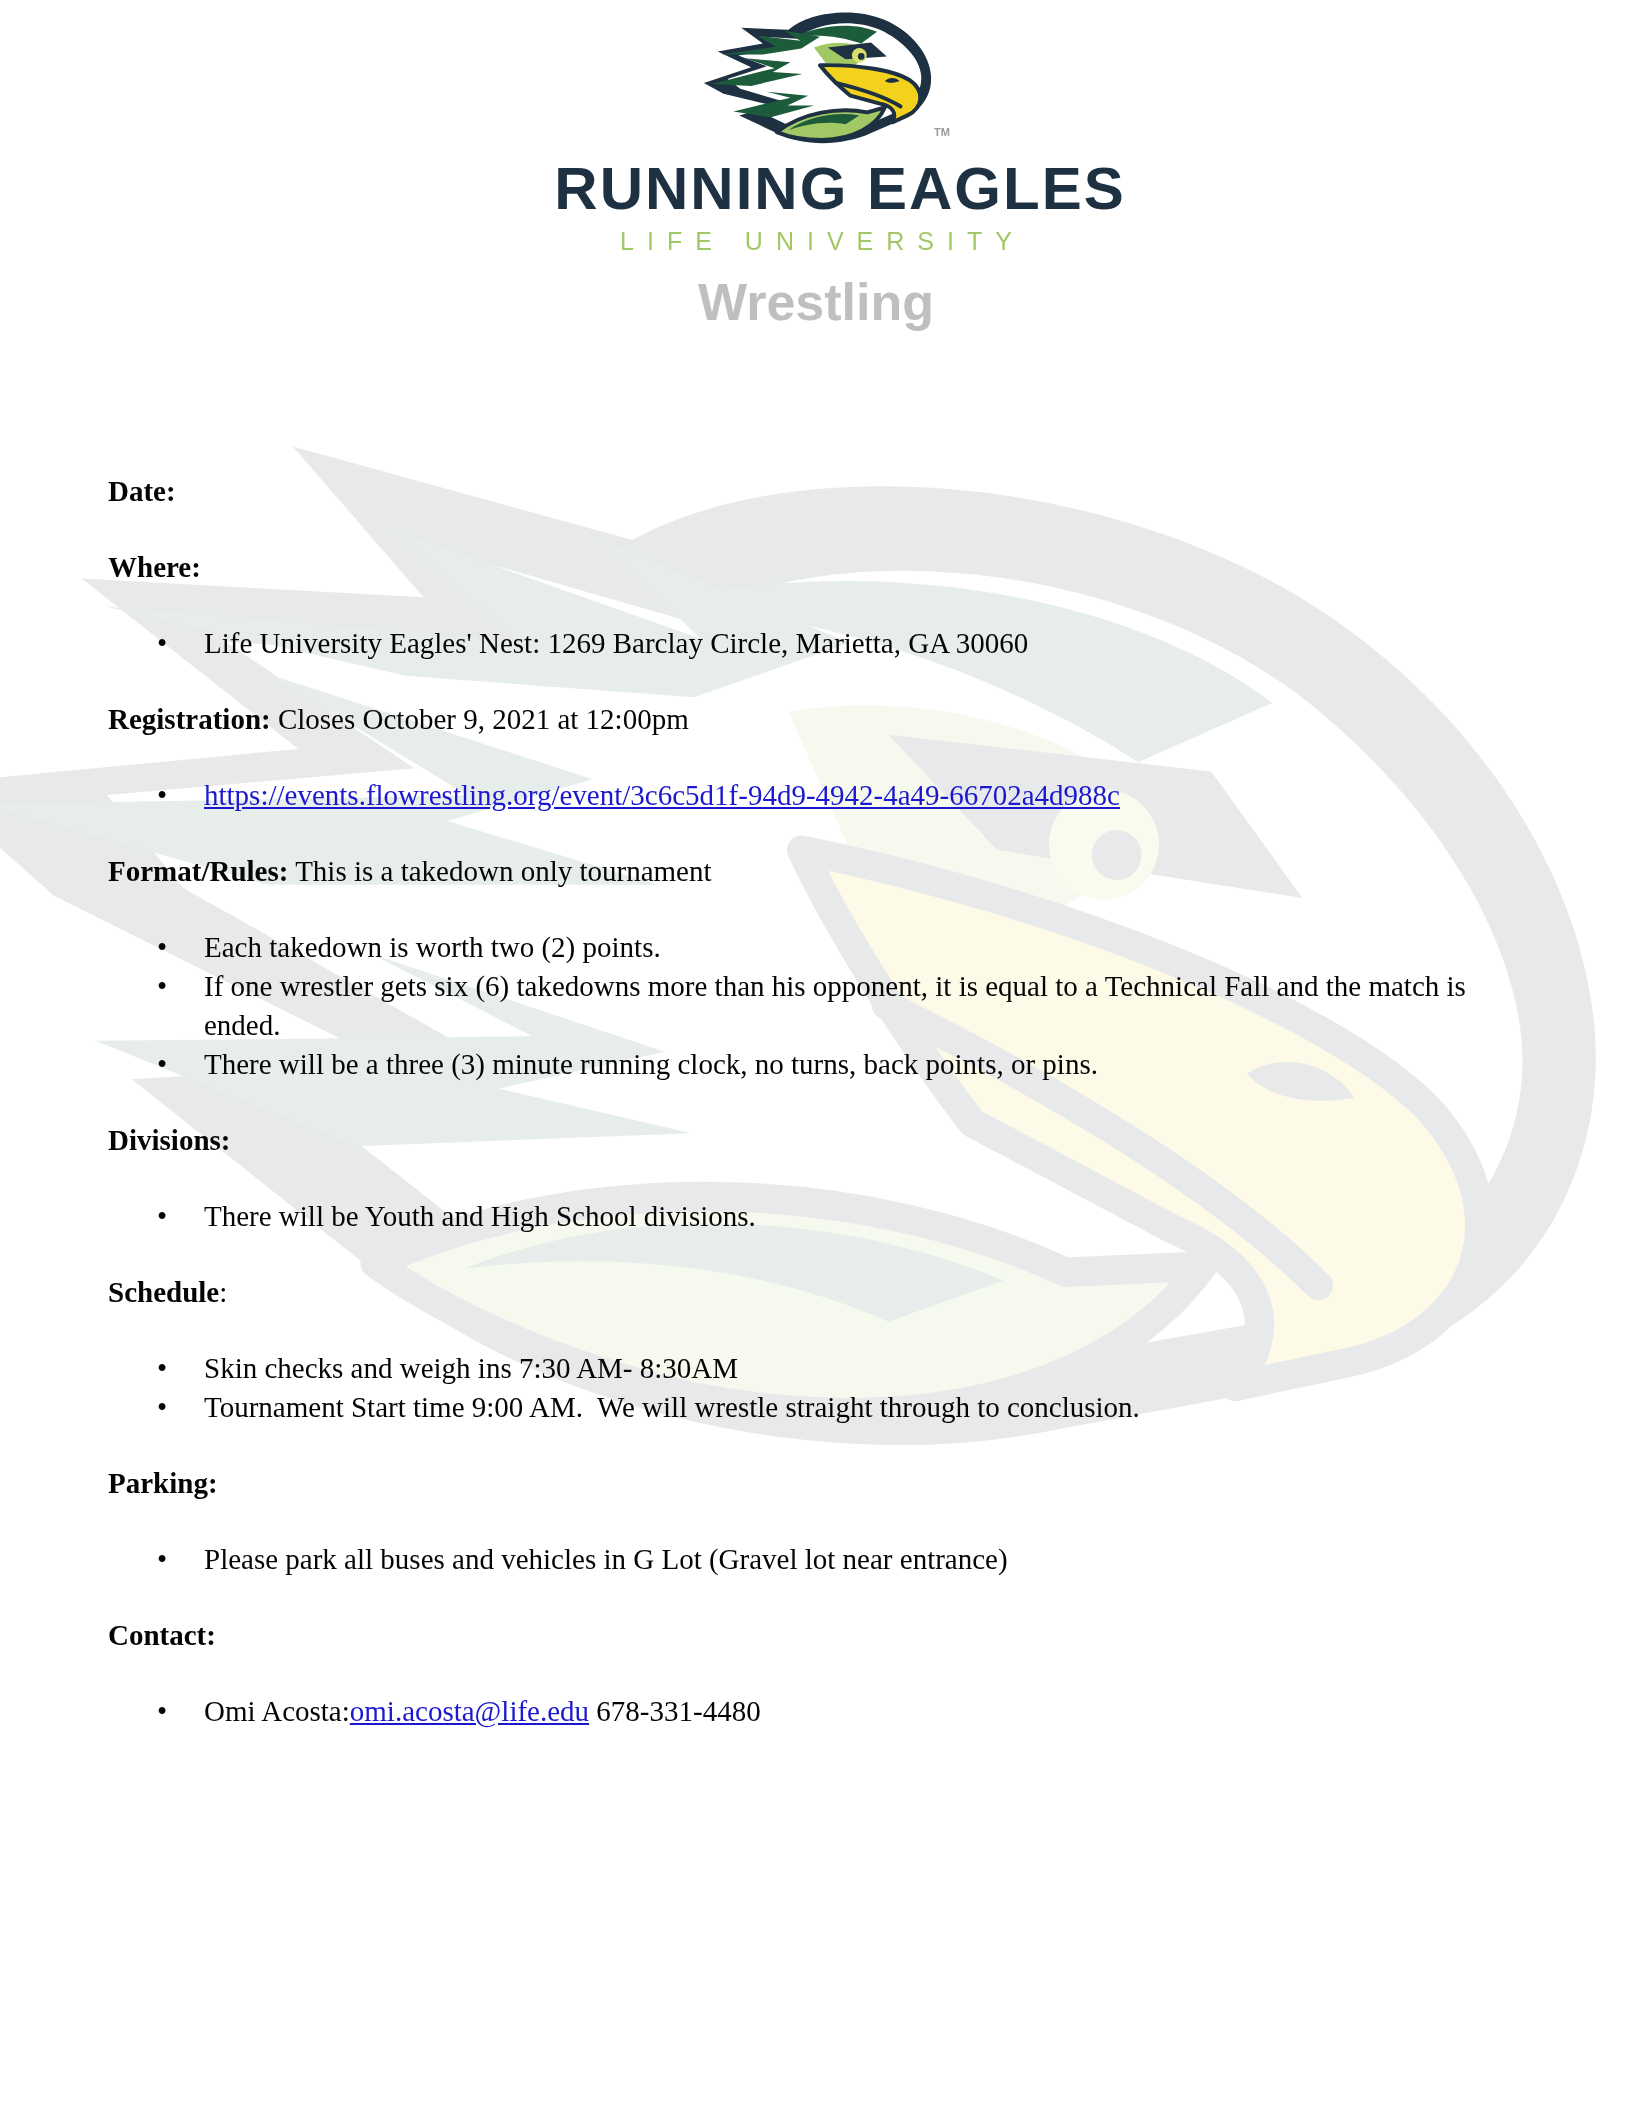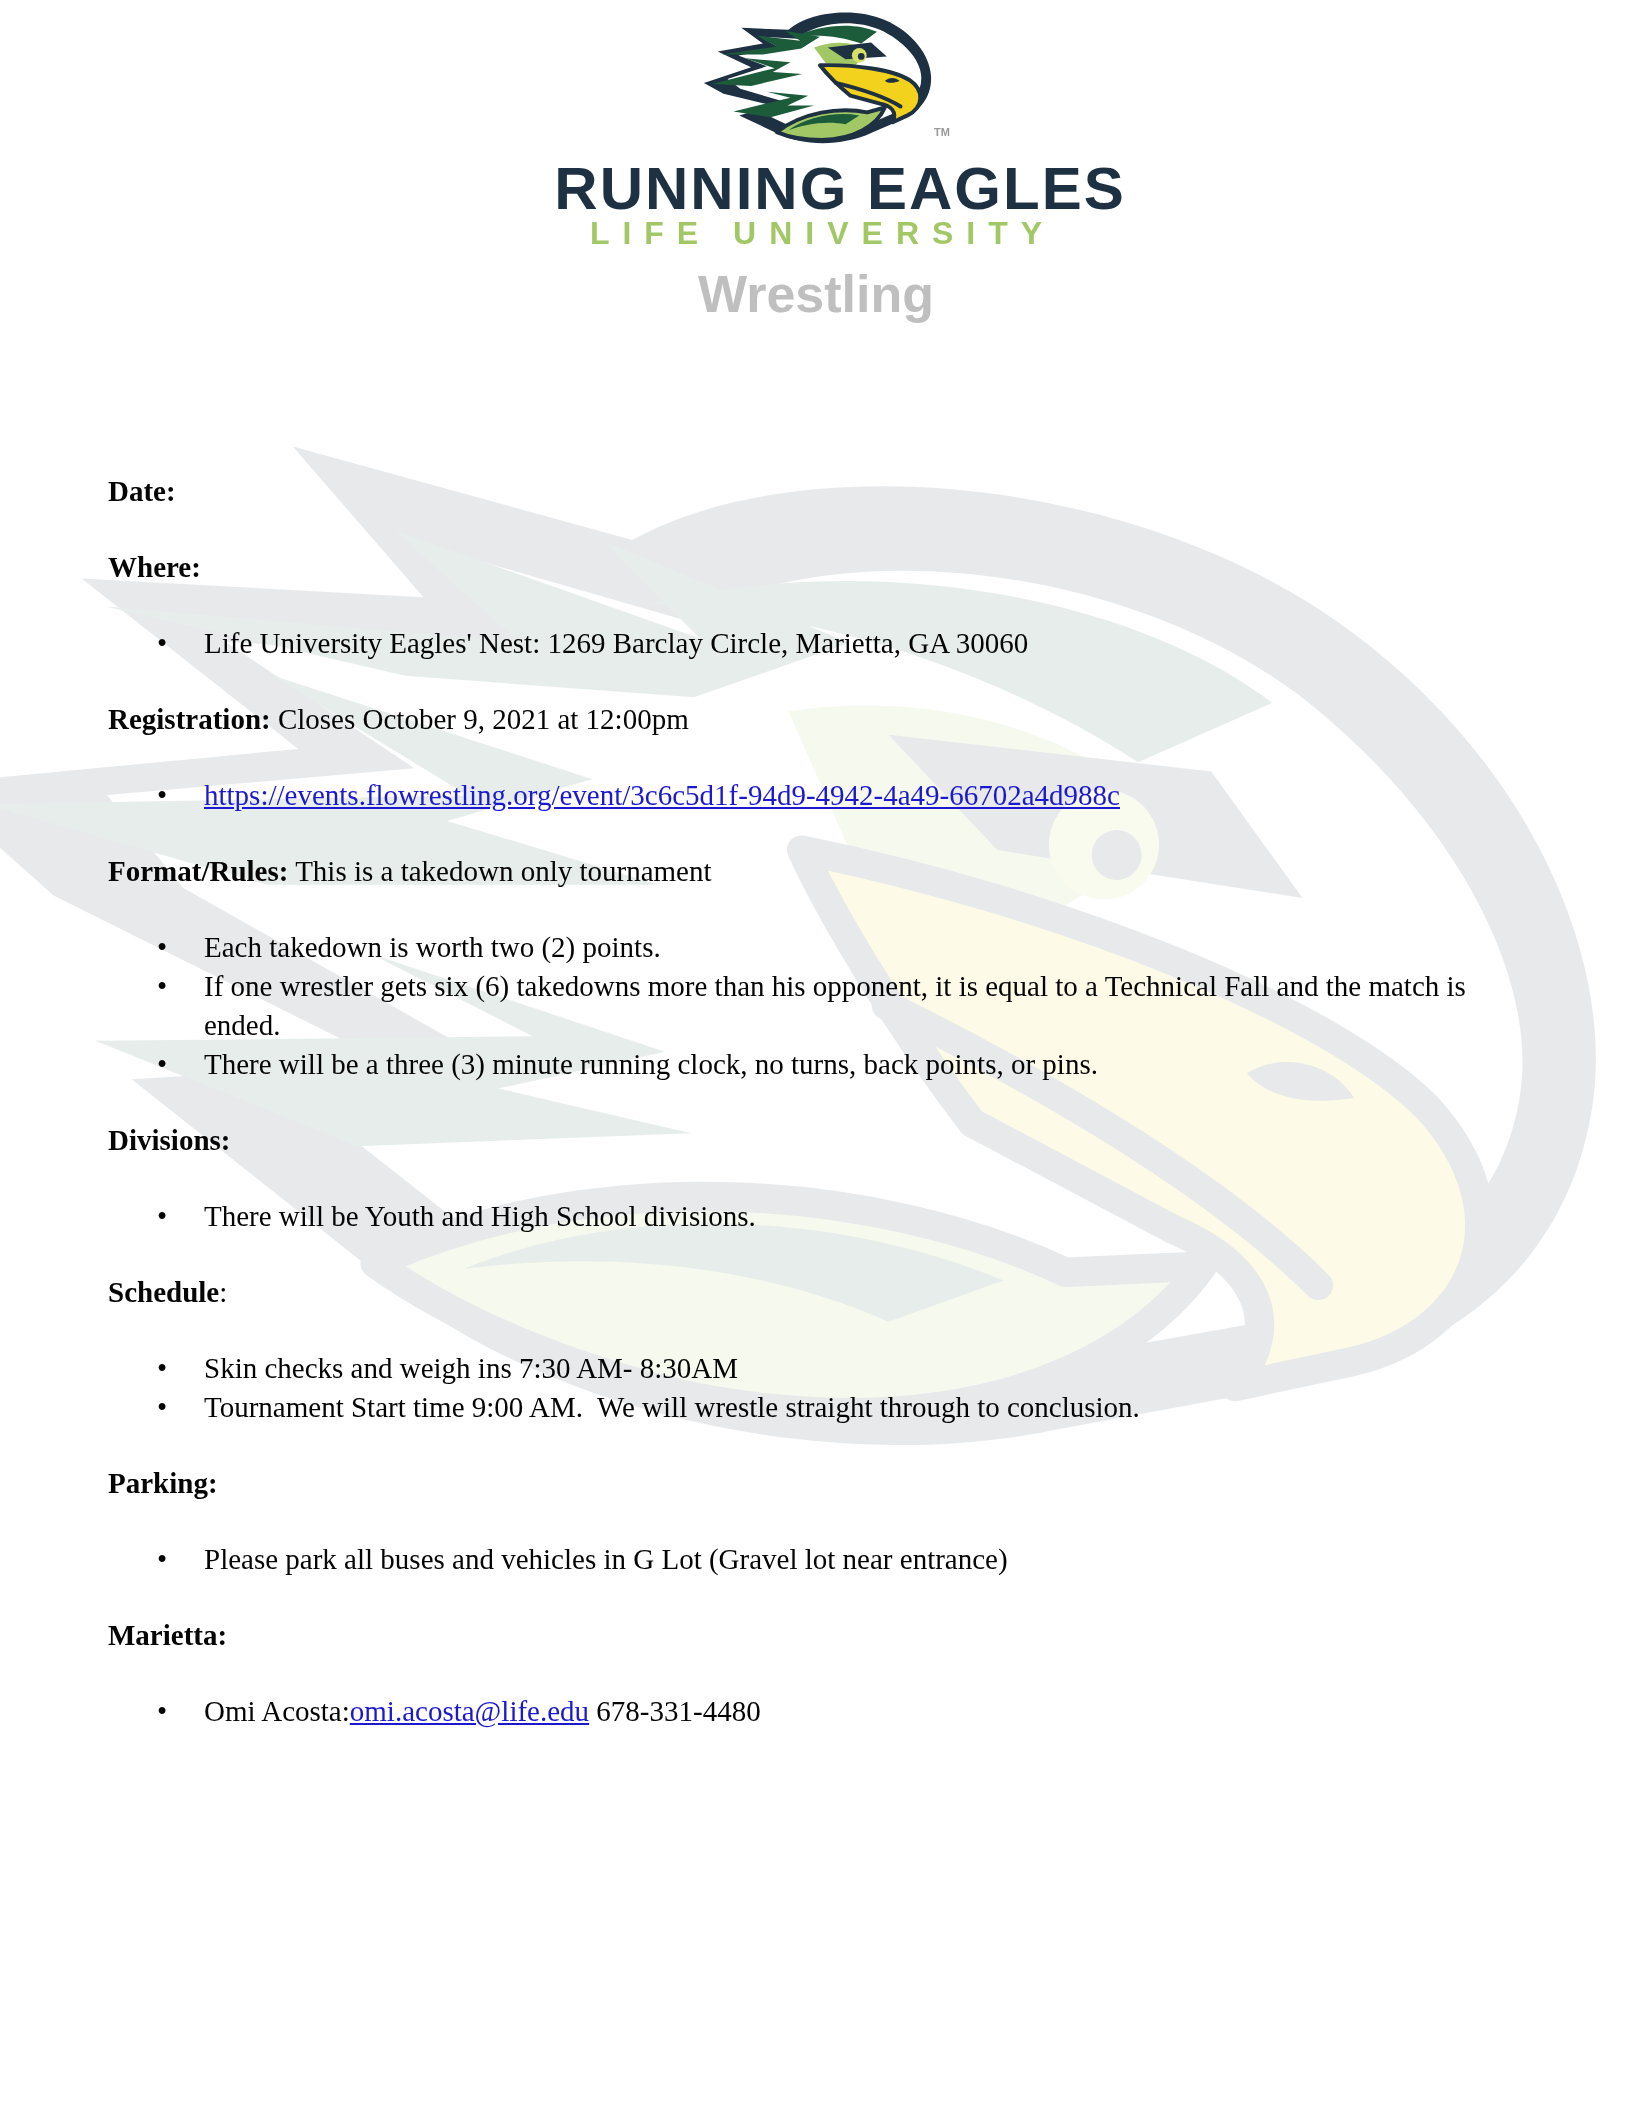--- a/index.html
+++ b/index.html
@@ -39,24 +39,24 @@
     margin-top:6px;
     font-family:"Liberation Sans", sans-serif;
     font-weight:bold;
     font-size:60px;
     line-height:62px;
     letter-spacing:2px;
     color:var(--navy);
     padding-left:48px;
   }
   .university {
-    margin-top:0;
-    font-family:"Liberation Sans", sans-serif;
-    font-weight:bold;
-    font-size:32px;
+    margin-top:8px;
+    font-family:"Liberation Sans", sans-serif;
+    font-weight:normal;
+    font-size:25px;
     line-height:27px;
     letter-spacing:13px;
     text-indent:13px;
     color:var(--light-green);
   }
   .program {
     margin-top:24px;
     font-family:"Liberation Sans", sans-serif;
     font-weight:bold;
     font-size:52px;
@@ -181,20 +181,20 @@
   </section>
 
   <section class="doc-section">
     <p class="heading"><b class="hb">Parking:</b><span class="hr"></span></p>
     <ul class="bullets">
           <li><span>Please park all buses and vehicles in G Lot (Gravel lot near entrance)</span></li>
         </ul>
   </section>
 
   <section class="doc-section">
-    <p class="heading"><b class="hb">Marietta:</b><span class="hr"></span></p>
+    <p class="heading"><b class="hb">Contact:</b><span class="hr"></span></p>
     <ul class="bullets">
           <li><span>Omi Acosta:</span><a class="doc-link" href="#">omi.acosta@life.edu</a><span> 678-331-4480</span></li>
         </ul>
   </section>
 </main>
 
 </div>
 
 </body></html>

